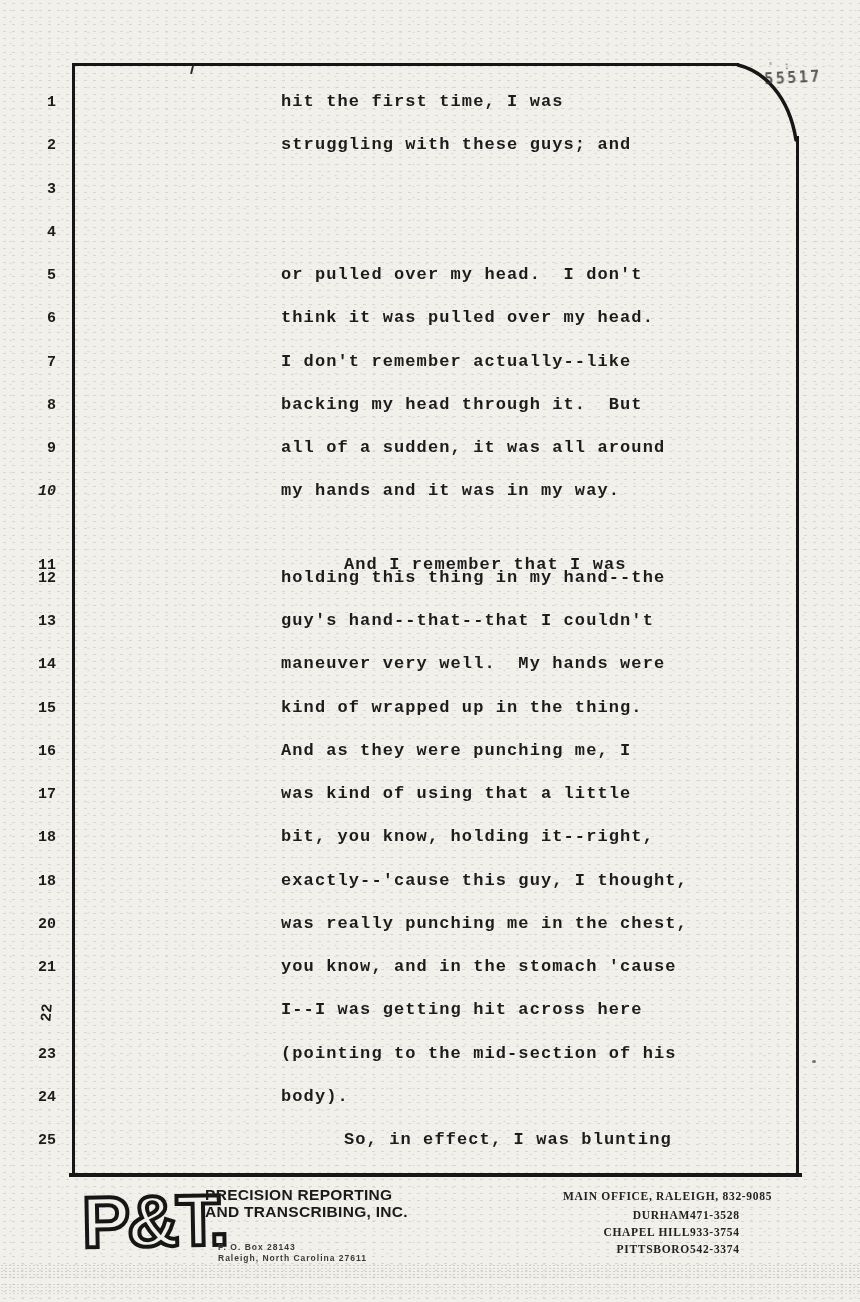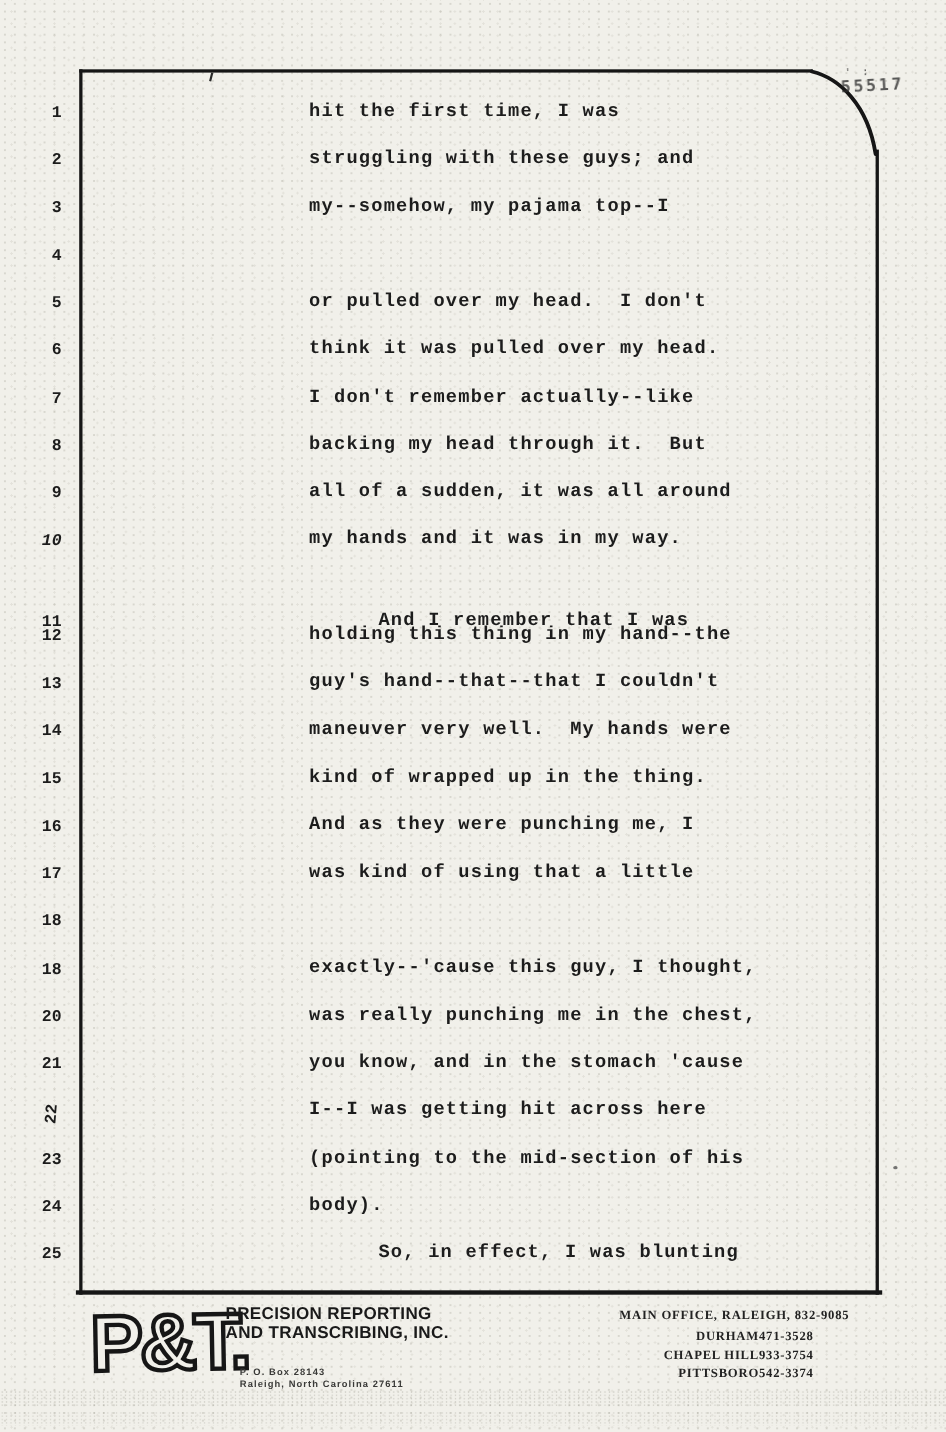--- a/index.html
+++ b/index.html
@@ -113,21 +113,20 @@
     <div class="t-row" style="top: 92px;">
       <span class="t-num">1</span>
       <span class="t-text">hit the first time, I was</span>
     </div>
     <div class="t-row" style="top: 135.25px;">
       <span class="t-num">2</span>
       <span class="t-text">struggling with these guys; and</span>
     </div>
     <div class="t-row" style="top: 178.5px;">
       <span class="t-num">3</span>
-      <span class="t-text">my--somehow, my pajama top--I</span>
     </div>
     <div class="t-row" style="top: 221.75px;">
       <span class="t-num">4</span>
     </div>
     <div class="t-row" style="top: 265px;">
       <span class="t-num">5</span>
       <span class="t-text">or pulled over my head.  I don't</span>
     </div>
     <div class="t-row" style="top: 308.25px;">
       <span class="t-num">6</span>
@@ -172,20 +171,21 @@
     <div class="t-row" style="top: 740.75px;">
       <span class="t-num">16</span>
       <span class="t-text">And as they were punching me, I</span>
     </div>
     <div class="t-row" style="top: 784px;">
       <span class="t-num">17</span>
       <span class="t-text">was kind of using that a little</span>
     </div>
     <div class="t-row" style="top: 827.25px;">
       <span class="t-num">18</span>
+      <span class="t-text">bit, you know, holding it--right,</span>
     </div>
     <div class="t-row" style="top: 870.5px;">
       <span class="t-num">18</span>
       <span class="t-text">exactly--'cause this guy, I thought,</span>
     </div>
     <div class="t-row" style="top: 913.75px;">
       <span class="t-num">20</span>
       <span class="t-text">was really punching me in the chest,</span>
     </div>
     <div class="t-row" style="top: 957px;">

